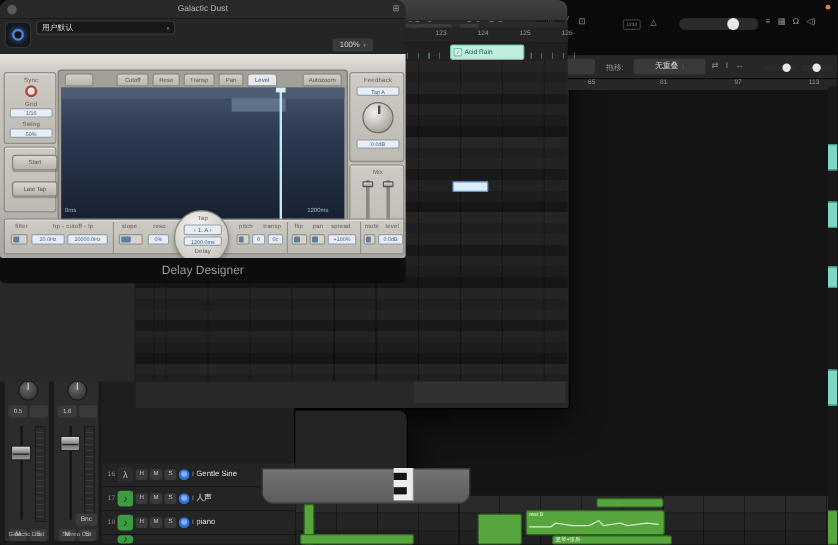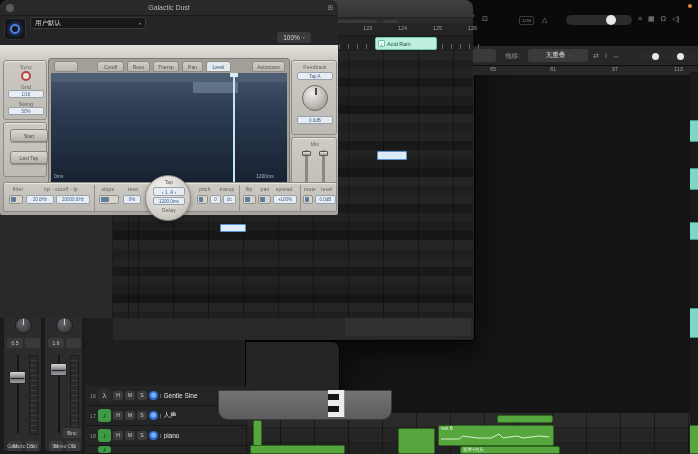--- a/index.html
+++ b/index.html
@@ -594,15 +594,18 @@
         <span class="a" style="left:296px;top:2px;width:1px;height:26px;background:#95928b"></span>
         <span class="etlab" style="left:298px;top:3px;width:16px">mute</span>
         <span class="etlab" style="left:314px;top:3px;width:18px">level</span>
         <span class="tgl" style="left:299px;top:12px;width:10px;height:9px">
             <i></i>
           </span>
         <span class="vb" style="left:311px;top:12px;width:21px;height:9px;line-height:8px">0.0dB</span>
       </div>
     </div>
 
+    <div class="a flex" style="left:0;top:215px;width:338px;height:21px;background:#0d0d0e;border-radius:0 0 4px 4px;justify-content:center">
+      <span class="gp" style="font-size:10px">Delay Designer</span>
+    </div>
   </div>
 
 </div>
 
 </body></html>

